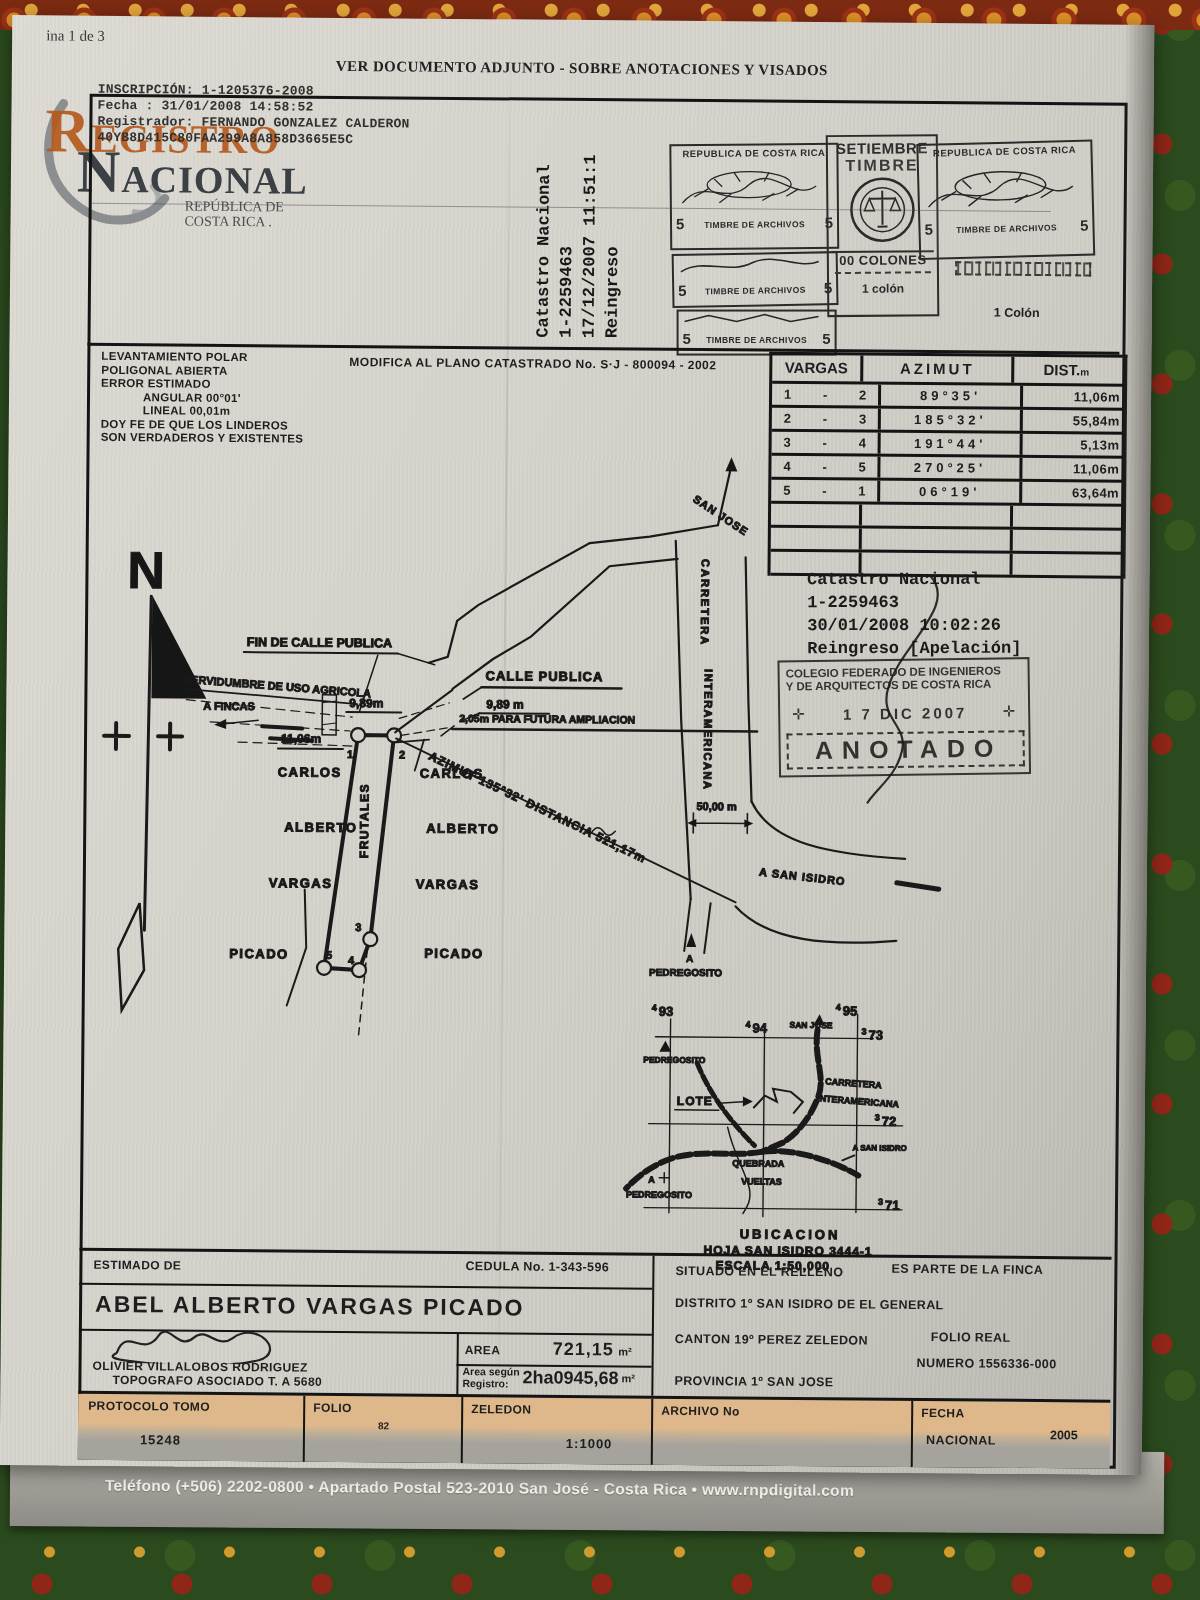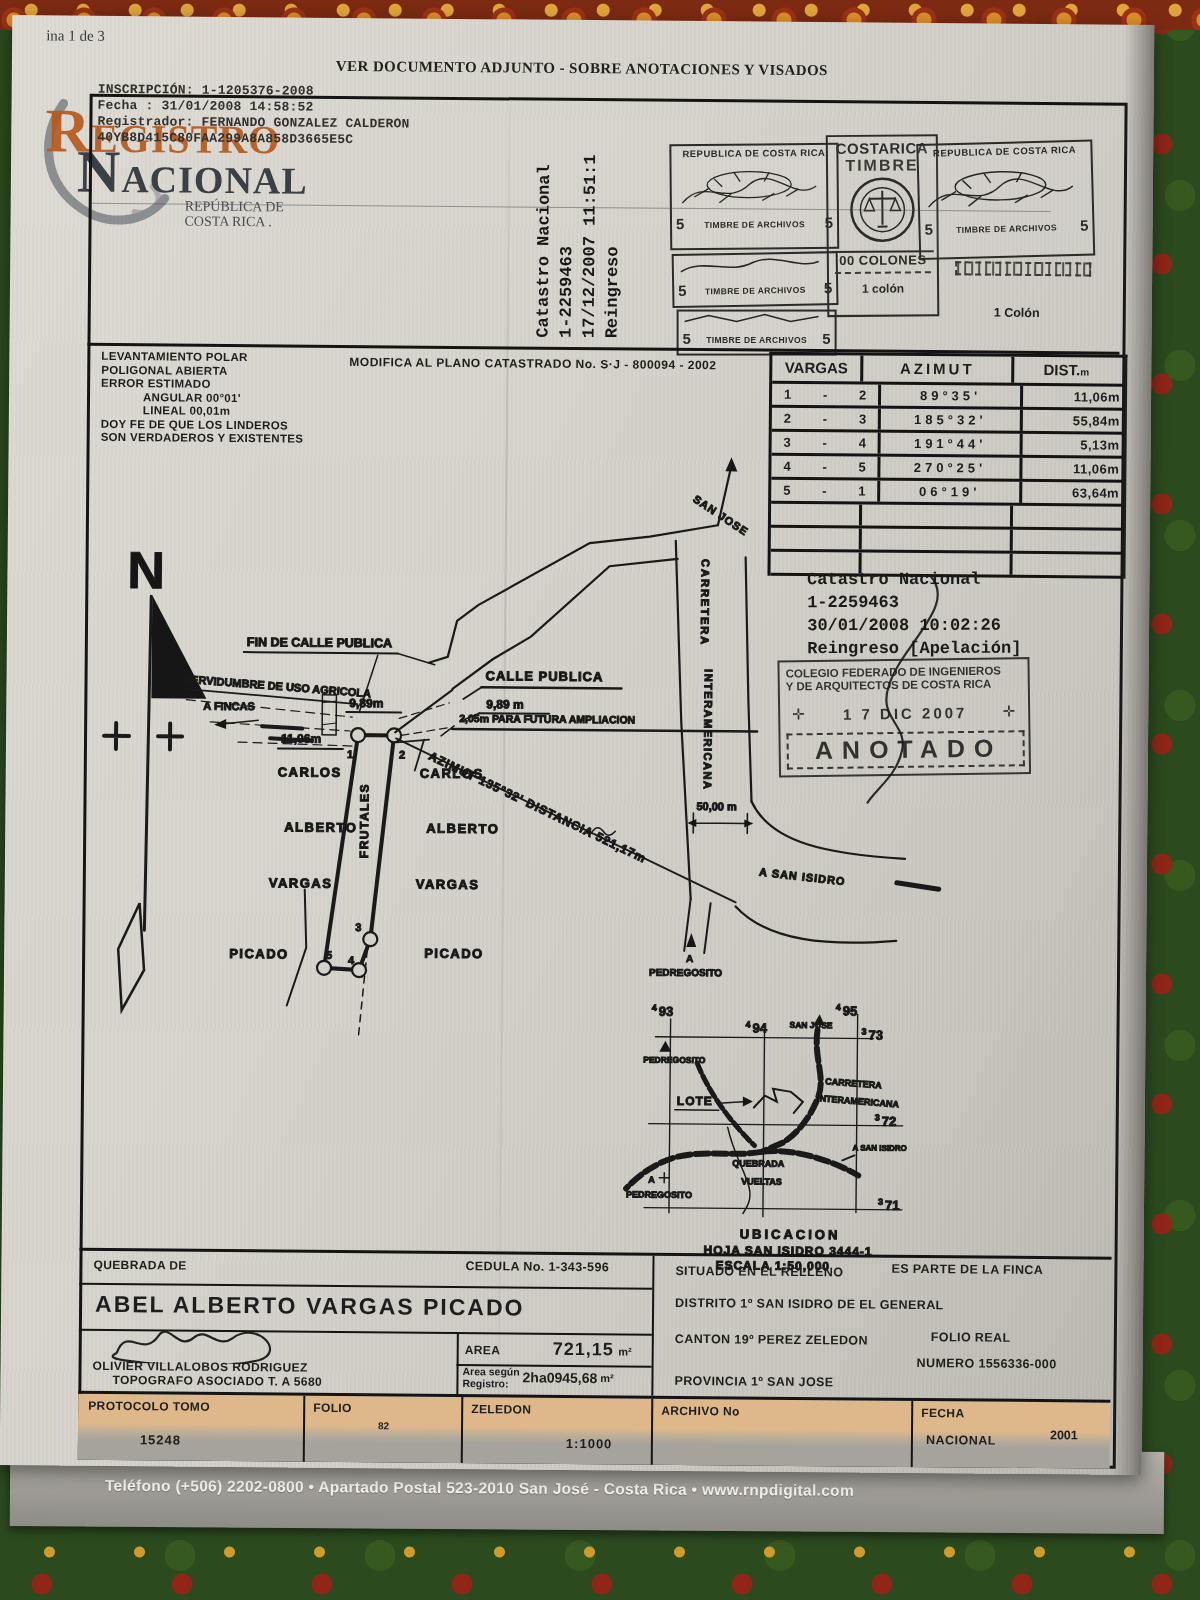--- a/index.html
+++ b/index.html
@@ -158,21 +158,21 @@
         <path d="M6,10 L30,4 L58,10 L86,3 L112,10 L140,5" fill="none" stroke="#262626" stroke-width="1.5"></path>
       </svg>
       <div class="bot">
         <span class="five">5</span>
         <span class="arch">TIMBRE DE ARCHIVOS</span>
         <span class="five">5</span>
       </div>
     </div>
 
     <div class="abs timbre-box" style="left:816px;top:112px;width:108px;height:178px;transform:rotate(-1deg);">
-      <div style="font-size:15px;font-weight:bold;letter-spacing:.5px;margin-top:3px;color:#2e2e2e;">COSTARICA</div>
+      <div style="font-size:15px;font-weight:bold;letter-spacing:.5px;margin-top:3px;color:#2e2e2e;">SETIEMBRE</div>
       <div style="font-size:16px;font-weight:bold;letter-spacing:2px;color:#3a3a3a;">TIMBRE</div>
       <svg width="70" height="70" viewBox="0 0 70 70">
         <g fill="none" stroke="#2b2b2b">
           <circle cx="35" cy="35" r="31" stroke-width="2.5"></circle>
           <circle cx="35" cy="35" r="22" stroke-width="1.5"></circle>
           <path d="M35,16 L35,50 M22,24 L48,24 M30,52 L40,52" stroke-width="2"></path>
           <path d="M22,24 L17,36 L27,36 Z M48,24 L43,36 L53,36 Z" stroke-width="1.5"></path>
         </g>
       </svg>
       <div style="font-size:13px;font-weight:bold;letter-spacing:.5px;border-top:2px solid #2b2b2b;margin:2px 3px 0 3px;">00 COLONES</div>
@@ -442,41 +442,41 @@
       </g>
     </svg>
 
     <div class="abs prop">
       <div class="pline" style="left:573px;top:0;height:140px;border-left-width:2.5px;"></div>
       <div class="pline" style="left:0;top:32px;width:573px;border-top-width:2.5px;"></div>
       <div class="pline" style="left:0;top:78px;width:573px;border-top-width:2.5px;"></div>
       <div class="pline" style="left:378px;top:78px;height:62px;border-left-width:2.5px;"></div>
       <div class="pline" style="left:378px;top:110px;width:195px;border-top-width:2.5px;"></div>
 
-      <div class="abs lbl12" style="left:14px;top:7px;">QUEBRADA DE</div>
+      <div class="abs lbl12" style="left:14px;top:7px;">ESTIMADO DE</div>
       <div class="abs lbl125" style="left:386px;top:5px;">CEDULA No. 1-343-596</div>
       <div class="abs owner" style="left:16px;top:40px;">ABEL  ALBERTO VARGAS PICADO</div>
 
       <svg class="abs" style="left:20px;top:66px;" width="300" height="46" viewBox="0 0 300 46">
         <path d="M18,36 C28,8 44,42 60,18 C70,4 80,34 95,20 C108,8 118,32 134,20 C158,2 188,34 160,42 C120,52 60,48 32,44 C14,42 10,40 18,36" fill="none" stroke="#222" stroke-width="2.2"></path>
       </svg>
       <div class="abs lbl12" style="left:14px;top:108px;">OLIVIER  VILLALOBOS RODRIGUEZ</div>
       <div class="abs lbl12" style="left:34px;top:122px;">TOPOGRAFO  ASOCIADO   T. A 5680</div>
 
       <div class="abs" style="left:386px;top:84px;">
         <span class="lbl12">AREA</span>
         <span style="font-size:18px;letter-spacing:1px;margin-left:48px;">721,15</span>
         <span style="font-size:11px;">m²</span>
       </div>
       <div class="abs" style="left:384px;top:112px;width:186px;font-size:10.5px;line-height:11.5px;">
         <span style="display:inline-block;vertical-align:middle;">
           <span style="display:block;">Area según</span>
           <span style="display:block;">Registro:</span>
         </span>
-        <span style="font-size:14px;vertical-align:middle;">2ha0945,68</span>
+        <span style="font-size:18px;vertical-align:middle;">2ha0945,68</span>
         <span style="font-size:11px;vertical-align:middle;">m²</span>
       </div>
 
       <div class="abs lbl125" style="left:596px;top:8px;">SITUADO EN EL RELLENO</div>
       <div class="abs lbl125" style="left:812px;top:4px;">ES PARTE DE LA FINCA</div>
       <div class="abs lbl125" style="left:596px;top:40px;">DISTRITO 1º SAN ISIDRO DE EL GENERAL</div>
       <div class="abs lbl125" style="left:596px;top:76px;">CANTON 19º PEREZ ZELEDON</div>
       <div class="abs lbl125" style="left:852px;top:72px;">FOLIO REAL</div>
       <div class="abs lbl125" style="left:838px;top:98px;">NUMERO 1556336-000</div>
       <div class="abs lbl125" style="left:596px;top:118px;">PROVINCIA 1º SAN JOSE</div>
@@ -488,17 +488,17 @@
         <div class="pline" style="left:833px;top:0;height:66px;border-left-width:2.5px;"></div>
         <div class="abs lbl12" style="left:10px;top:5px;">PROTOCOLO TOMO</div>
         <div class="abs" style="left:62px;top:38px;font-size:13px;letter-spacing:1px;">15248</div>
         <div class="abs lbl12" style="left:235px;top:5px;">FOLIO</div>
         <div class="abs" style="left:300px;top:24px;font-size:10px;">82</div>
         <div class="abs lbl12" style="left:393px;top:5px;">ZELEDON</div>
         <div class="abs" style="left:488px;top:38px;font-size:13px;letter-spacing:1px;">1:1000</div>
         <div class="abs lbl12" style="left:583px;top:5px;">ARCHIVO No</div>
         <div class="abs lbl12" style="left:843px;top:5px;">FECHA</div>
         <div class="abs" style="left:848px;top:32px;font-size:12.5px;letter-spacing:.5px;">NACIONAL</div>
-        <div class="abs" style="left:972px;top:26px;font-size:12.5px;">2001</div>
+        <div class="abs" style="left:972px;top:26px;font-size:12.5px;">2005</div>
       </div>
     </div>
   </div>
 </div>
 
 </body></html>

